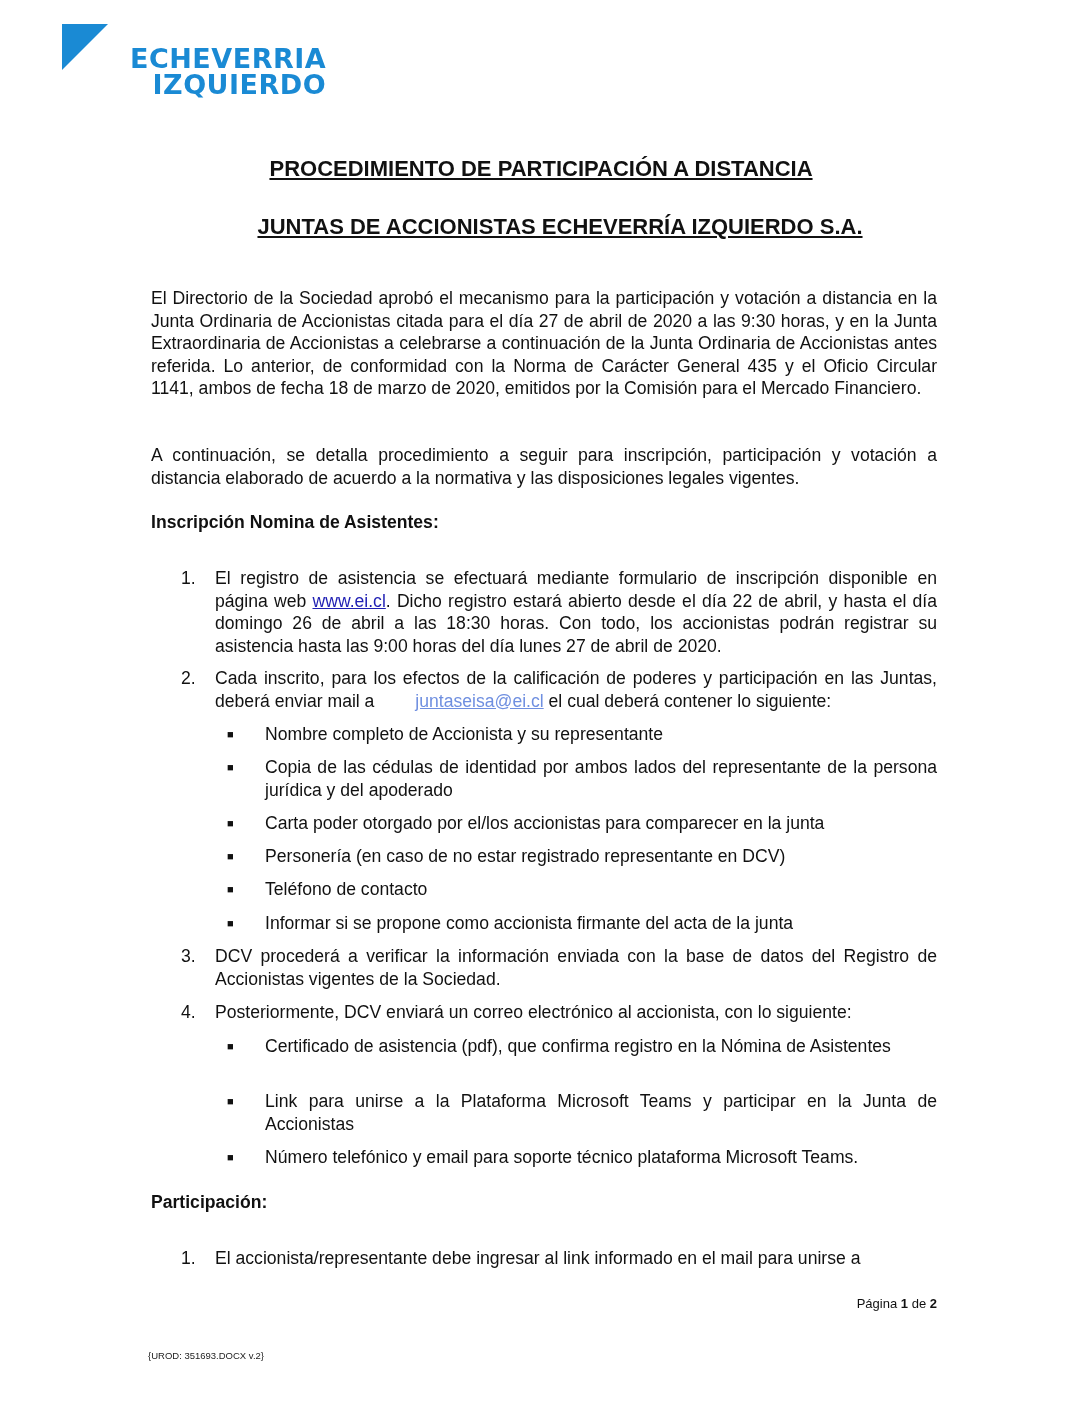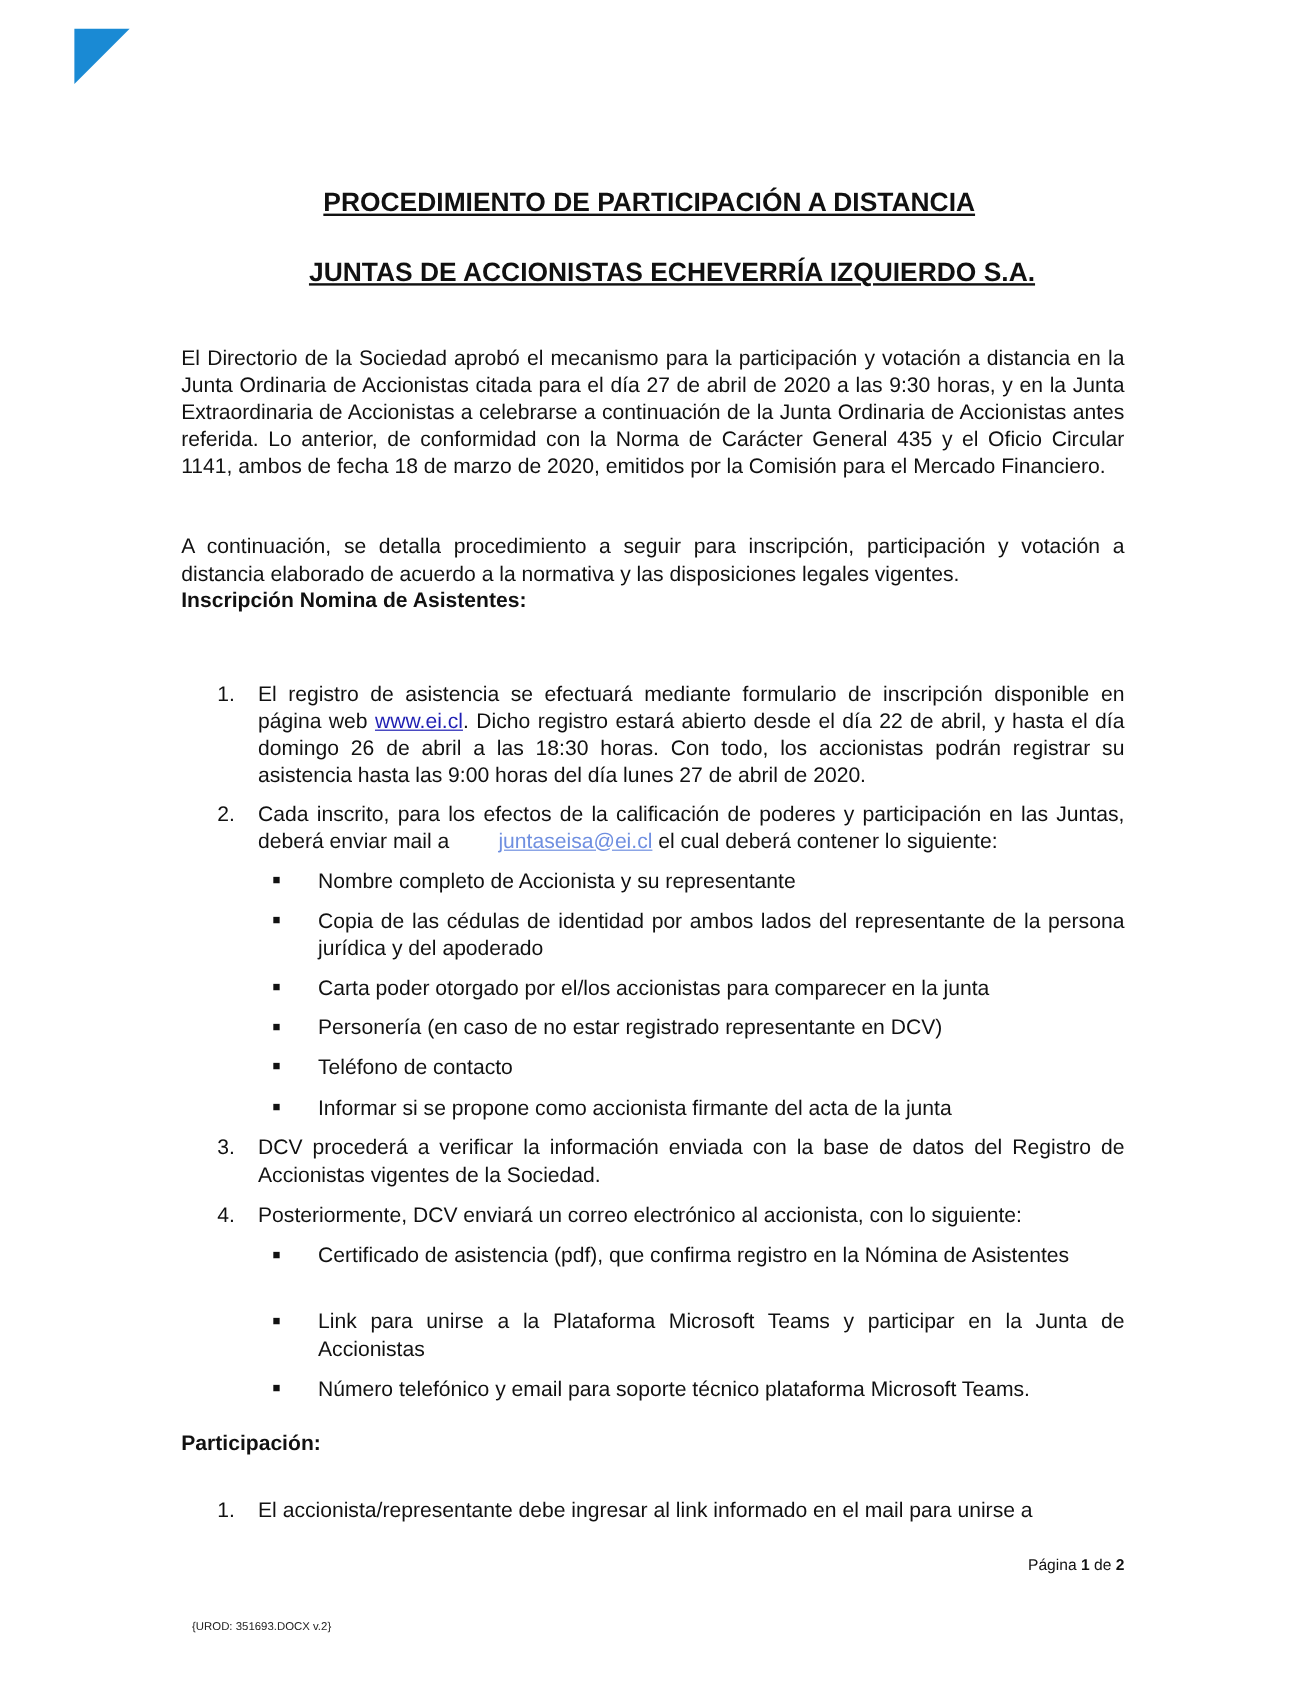--- a/index.html
+++ b/index.html
@@ -14,39 +14,43 @@
     .logo-text div { white-space: nowrap; }
     .title { position: absolute; left: 0; width: 1088px; text-align: center;
              font-weight: bold; font-size: 22px; text-decoration: underline; }
     .t1 { top: 156px; left: -3px; }
     .t2 { top: 214px; left: 0px; padding-left: 16px; }
     .para { position: absolute; left: 151px; width: 786px; font-size: 17.6px;
             line-height: 22.5px; text-align: justify; }
     .p1 { top: 287px; }
     .p2 { top: 444px; }
     .heading { position: absolute; left: 151px; font-weight: bold; font-size: 17.6px; }
-    .h1 { top: 490px; }
+    .h1 { top: 512px; }
     .h2 { top: 1192px; }
     .list { position: absolute; left: 151px; width: 786px; font-size: 17.6px; line-height: 22.5px; }
     .item { position: absolute; left: 0; width: 786px; }
     .num { position: absolute; left: 30px; }
     .itext { position: absolute; left: 64px; width: 722px; text-align: justify; }
     .bul { position: absolute; left: 76px; font-size: 11px; }
     .btext { position: absolute; left: 114px; width: 672px; text-align: justify; }
     a.link1 { color: #1f1fb3; text-decoration: underline; margin-top: 16px; }
     a.link2 { color: #6f8fe0; text-decoration: underline; margin-left: 36px; }
-    .footer-id { position: absolute; left: 148px; top: 1350px; font-size: 9.5px; color: #222; margin-left: 12px; }
+    .footer-id { position: absolute; left: 148px; top: 1350px; font-size: 9.5px; color: #222; }
     .pager { position: absolute; right: 151px; top: 1296px; font-size: 13px; }
     .pager b { font-weight: bold; }
   </style>
 </head>
 <body>
 
 <div class="logo">
   <div class="logo-tri"></div>
+  <div class="logo-text">
+    <div>ECHEVERRIA</div>
+    <div>IZQUIERDO</div>
+  </div>
 </div>
 
 <div class="title t1">PROCEDIMIENTO DE PARTICIPACIÓN A DISTANCIA</div>
 <div class="title t2">JUNTAS DE ACCIONISTAS ECHEVERRÍA IZQUIERDO S.A.</div>
 
 <div class="para p1">El Directorio de la Sociedad aprobó el mecanismo para la participación y votación a distancia en la Junta Ordinaria de Accionistas citada para el día 27 de abril de 2020 a las 9:30 horas, y en la Junta Extraordinaria de Accionistas a celebrarse a continuación de la Junta Ordinaria de Accionistas antes referida. Lo anterior, de conformidad con la Norma de Carácter General 435 y el Oficio Circular 1141, ambos de fecha 18 de marzo de 2020, emitidos por la Comisión para el Mercado Financiero.</div>
 <div class="para p2">A continuación, se detalla procedimiento a seguir para inscripción, participación y votación a distancia elaborado de acuerdo a la normativa y las disposiciones legales vigentes.</div>
 
 <div class="heading h1">Inscripción Nomina de Asistentes:</div>
 

